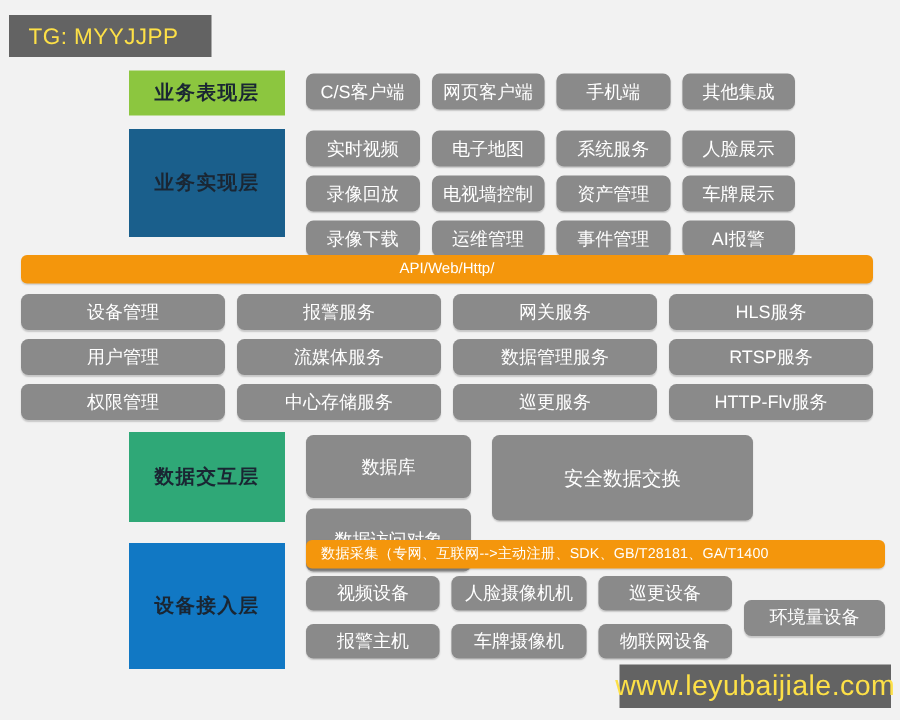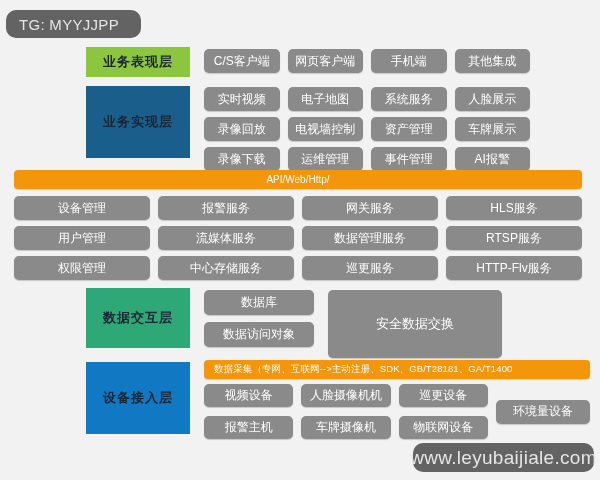--- a/index.html
+++ b/index.html
@@ -12,26 +12,25 @@
     background: #f2f2f2;
     font-family: "Liberation Sans", "DejaVu Sans", sans-serif;
     overflow: hidden;
     position: relative;
   }
 
   
   .wm {
     position: absolute;
     background: #636363;
-    color: #e5e5e5;
+    color: #fde047;
     display: flex;
     align-items: center;
     justify-content: center;
     letter-spacing: 0.3px;
-    border-radius: 10px;
   }
   .wm-top {
     left: 6px;
     top: 10px;
     width: 135px;
     height: 28px;
     font-size: 15px;
     justify-content: flex-start;
     padding-left: 13px;
     box-sizing: border-box;
@@ -140,31 +139,31 @@
   #layer-basic                    { top: 124px; height: 110px; }
   #layer-basic .layer-label        { background: #2196ce; height: 108px; }
   #layer-basic .layer-body         { padding-top: 2px; padding-right: 18px; }
   #layer-basic .bar-orange         { margin-bottom: 7px; }
 
   #layer-data                     { top: 244px; height: 62px; }
   #layer-data .layer-label         { background: #2fa877; height: 60px; font-family: Liberation Serif, serif; }
   #layer-data .layer-body          { padding-top: 2px; padding-right: 70px; }
 
   #layer-device                   { top: 314px; height: 80px; }
-  #layer-device .layer-label       { background: #1178c4; height: 72px; margin-top: 4px; }
+  #layer-device .layer-label       { background: #1178c4; height: 84px; margin-top: 4px; }
   #layer-device .layer-body        { padding-top: 2px; padding-right: 10px; }
 
   
   .data-split { display: flex; gap: 14px; }
   .data-left  { width: 110px; display: flex; flex-direction: column; gap: 7px; }
-  .data-left .node { height: 25px; }
+  .data-left .node { height: 42px; }
   .data-right { flex: 1 1 auto; display: flex; }
   .data-right .node {
     flex: 1 1 auto;
-    height: 68px;
+    height: 57px;
     font-size: 13px;
     max-width: 174px;
   }
 
   
   .device-grid { display: flex; gap: 8px; margin-top: 5px; }
   .device-cols { flex: 1 1 auto; display: flex; gap: 8px; }
   .device-col  { flex: 1 1 0; display: flex; flex-direction: column; gap: 9px; }
   .device-col .node { height: 23px; }
   .device-env  { width: 94px; display: flex; align-items: center; }

